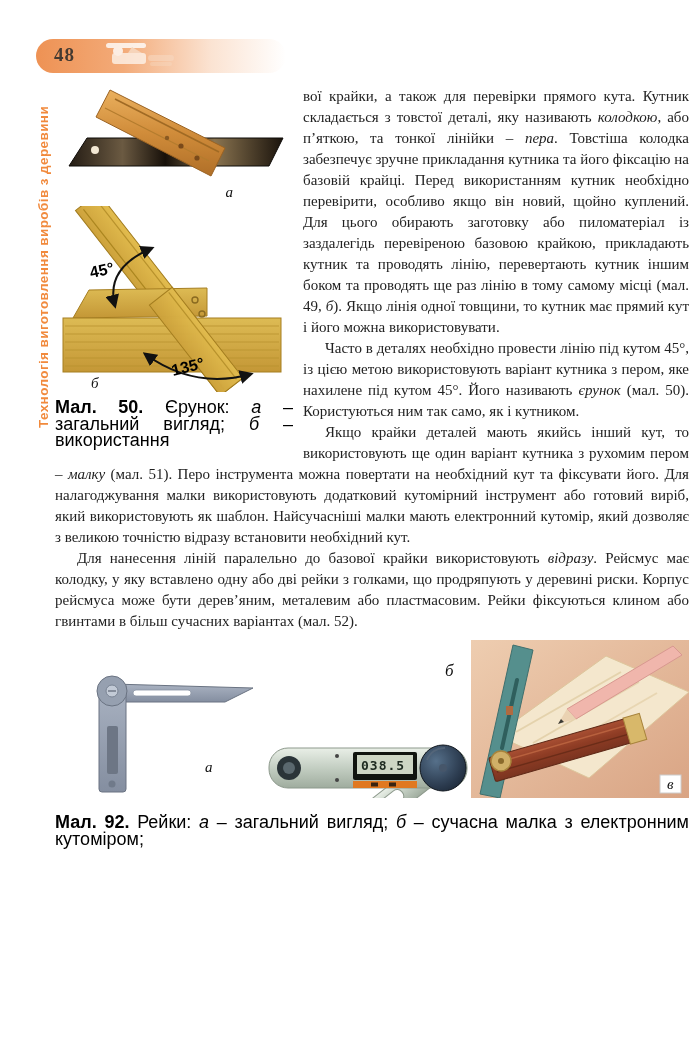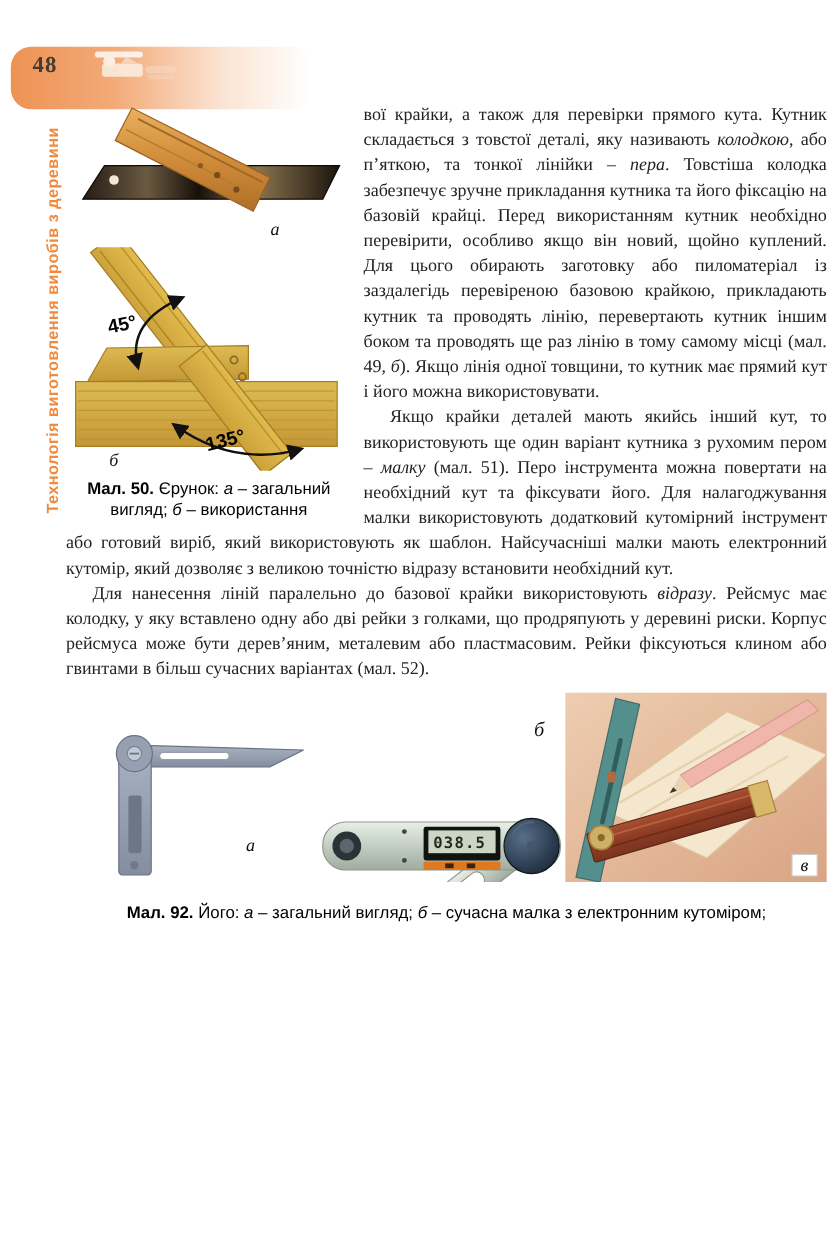--- a/index.html
+++ b/index.html
@@ -1,21 +1,21 @@
 <!DOCTYPE html>
 <html><head>
 <meta charset="utf-8">
 <style>
   html,body{margin:0;padding:0;background:#fff}
   body{width:700px;height:1037px;position:relative;overflow:hidden;
        font-family:"Liberation Serif",serif;color:#222}
   .page{position:absolute;inset:0;background:#fff}
 
   
-  .pill{position:absolute;left:9px;top:39px;width:250px;height:52px;border-radius:17px;
+  .pill{position:absolute;left:36px;top:39px;width:250px;height:34px;border-radius:17px;
         background:linear-gradient(to right,#ee9254 0%,#f3ab79 35%,#fbe3d2 70%,#ffffff 100%);}
   .pagenum{position:absolute;left:18px;top:5px;font:bold 19px "Liberation Serif",serif;
            color:#453a31;letter-spacing:1px}
   .pill svg{position:absolute;left:62px;top:2px}
 
   
   .side-title{position:absolute;left:36px;top:428px;transform:rotate(-90deg);
               transform-origin:0 0;white-space:nowrap;
               font-family:"Liberation Sans",sans-serif;font-weight:bold;
               font-size:13.5px;letter-spacing:.4px;color:#f18a3d}
@@ -23,22 +23,22 @@
   main{position:absolute;left:55px;top:86px;width:634px;
        font-size:15px;line-height:21px;text-align:justify}
   p{margin:0;text-indent:22px}
   p.cont{text-indent:0}
   em{font-style:italic}
 
   figure.fig50{float:left;width:238px;margin:2px 10px 8px 0;padding:0}
   figure.fig50 svg{display:block}
   .gap{height:5px}
 
-  .cap{font-family:"Liberation Sans",sans-serif;font-size:14px;line-height:16.5px;
-       text-align:center;color:#000;text-indent:0}
+  .cap{font-family:"Liberation Sans",sans-serif;font-size:18px;line-height:16.5px;
+       color:#000;text-indent:0}
   .cap .b{font-weight:bold}
   .cap .it{font-style:italic}
   .cap50{margin-top:7px}
   .cap51{clear:both;margin-top:6px}
 
   .fig51row{clear:both;display:flex;justify-content:space-between;
             align-items:flex-start;margin-top:8px}
   .fig51row .cell-a{padding-top:14px}
 
   .lbl{font:italic 15px "Liberation Serif",serif;fill:#111}
@@ -143,20 +143,21 @@
         <text class="ang" x="36" y="72" transform="rotate(-12 36 72)">45°</text>
 
         <path d="M 90 148 Q 140 184 196 168" fill="none" stroke="#111" stroke-width="2" marker-start="url(#ah)" marker-end="url(#ah)"></path>
         <text class="ang" x="118" y="170" transform="rotate(-14 118 170)">135°</text>
         <text class="lbl" x="36" y="182">б</text>
       </svg>
       <figcaption class="cap cap50"><span class="b">Мал. 50.</span><span> Єрунок: </span><span class="it">а</span><span> – загальний вигляд; </span><span class="it">б</span><span> – використання</span></figcaption>
     </figure>
 
     <p class="cont"><span>вої крайки, а також для перевірки прямого кута. Кутник складається з товстої деталі, яку називають </span><em>колодкою</em><span>, або п’яткою, та тонкої лінійки – </span><em>пера</em><span>. Товстіша колодка забезпечує зручне прикладання кутника та його фіксацію на базовій крайці. Перед використанням кутник необхідно перевірити, особливо якщо він новий, щойно куплений. Для цього обирають заготовку або пиломатеріал із заздалегідь перевіреною базовою крайкою, прикладають кутник та проводять лінію, перевертають кутник іншим боком та проводять ще раз лінію в тому самому місці (мал. 49, </span><em>б</em><span>). Якщо лінія одної товщини, то кутник має прямий кут і його можна використовувати.</span></p>
+    <p><span>Часто в деталях необхідно провести лінію під кутом 45°, із цією метою використовують варіант кутника з пером, яке нахилене під кутом 45°. Його називають </span><em>єрунок</em><span> (мал. 50). Користуються ним так само, як і кутником.</span></p>
     <p><span>Якщо крайки деталей мають якийсь інший кут, то використовують ще один варіант кутника з рухомим пером – </span><em>малку</em><span> (мал. 51). Перо інструмента можна повертати на необхідний кут та фіксувати його. Для налагоджування малки використовують додатковий кутомірний інструмент або готовий виріб, який використовують як шаблон. Найсучасніші малки мають електронний кутомір, який дозволяє з великою точністю відразу встановити необхідний кут.</span></p>
     <p><span>Для нанесення ліній паралельно до базової крайки використовують </span><em>відразу</em><span>. Рейсмус має колодку, у яку вставлено одну або дві рейки з голками, що продряпують у деревині риски. Корпус рейсмуса може бути дерев’яним, металевим або пластмасовим. Рейки фіксуються клином або гвинтами в більш сучасних варіантах (мал. 52).</span></p>
 
     <div class="fig51row">
 
       <div class="cell-a">
         <svg width="210" height="148" viewBox="0 0 210 148">
           <defs>
             <linearGradient id="grey1" x1="0" y1="0" x2="0" y2="1">
               <stop offset="0" stop-color="#aab3c2"></stop>
@@ -257,17 +258,17 @@
           <circle cx="30" cy="121" r="10" fill="#d0b068" stroke="#a8843c" stroke-width="1.5"></circle>
           <circle cx="30" cy="121" r="3" fill="#8a6a2c"></circle>
 
           <rect x="189" y="135" width="21" height="18" fill="#fff" stroke="#ccc" stroke-width="1"></rect>
           <text class="lbl" x="196" y="149">в</text>
         </svg>
       </div>
     </div>
 
     <div class="cap cap51">
-      <div><span class="b">Мал. 92.</span><span> Його: </span><span class="it">а</span><span> – загальний вигляд; </span><span class="it">б</span><span> – сучасна малка з електронним кутоміром;</span></div>
+      <div><span class="b">Мал. 92.</span><span> Рейки: </span><span class="it">а</span><span> – загальний вигляд; </span><span class="it">б</span><span> – сучасна малка з електронним кутоміром;</span></div>
     </div>
 
   </main>
 </div>
 
 </body></html>

